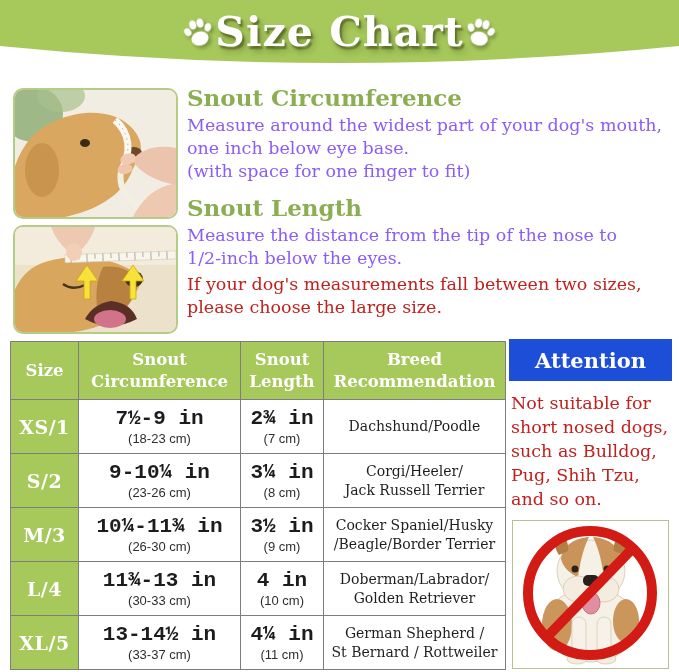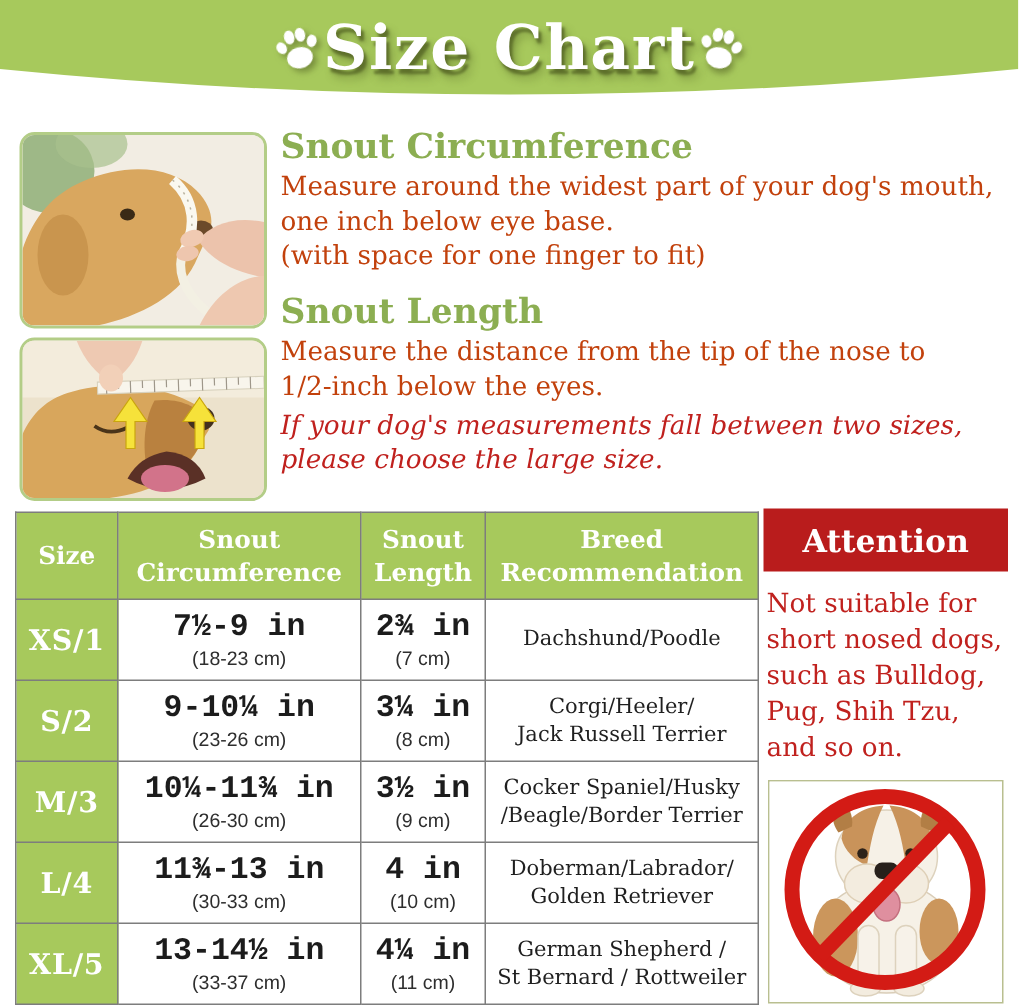--- a/index.html
+++ b/index.html
@@ -29,25 +29,25 @@
     border:2px solid #b3cd87; border-radius:10px; overflow:hidden; background:#f1ece2;
   }
   .photo1 { top:88px;  height:131px; }
   .photo2 { top:225px; height:109px; }
   .photo svg { display:block; width:100%; height:100%; }
 
   
   .instructions { position:absolute; left:187px; top:84px; width:489px; }
   .sec-head { margin:0; font-size:23px; line-height:27px; font-weight:bold; color:#8cae52; }
   .sec-body {
-    margin:3px 0 11px; font-size:17.5px; line-height:23px; color:#c2410c;
+    margin:3px 0 11px; font-size:17.5px; line-height:23px; color:#8b5cf6;
     white-space:pre-line;
   }
   .tips-head { margin:1px 0 0; font-size:18px; line-height:22px; font-weight:bold; color:#c0211e; }
-  .tips-body { margin:1px 0 0; font-size:17.5px; line-height:23px; color:#c0211e; white-space:pre-line;font-style:italic; }
+  .tips-body { margin:1px 0 0; font-size:17.5px; line-height:23px; color:#c0211e; white-space:pre-line; }
 
   
   .size-table {
     position:absolute; left:10px; top:341px; width:495px;
     border-collapse:collapse; table-layout:fixed;
   }
   .size-table th, .size-table td {
     border:1px solid #7d7d7d; text-align:center; vertical-align:middle; padding:0;
   }
   .size-table thead th {
@@ -58,21 +58,21 @@
   .size-cell {
     background:#a7c95c; color:#fff; font-weight:bold; font-size:19px; letter-spacing:.5px;
   }
   .in-val  { font-family:Liberation Mono, monospace; font-weight:bold; font-size:21px; color:#1c1c1c; line-height:1.1; }
   .cm-val  { font-family:"Liberation Sans", sans-serif; font-size:13px; color:#2e2e2e; margin-top:1px; }
   .breed-cell { font-size:14px; color:#1f1f1f; white-space:pre-line; line-height:1.35; }
 
   
   .attention-head {
     position:absolute; left:509px; top:339px; width:163px; height:42px;
-    background:#b91c1c; color:#fff; font-weight:bold; font-size:21px;
+    background:#1d4ed8; color:#fff; font-weight:bold; font-size:21px;
     display:flex; align-items:center; justify-content:center;
   }
   .attention-body {
     position:absolute; left:511px; top:391px; width:166px;
     color:#c0211e; font-size:17.5px; line-height:24px; white-space:pre-line;
   }
   .no-dogs {
     position:absolute; left:512px; top:520px; width:157px; height:149px;
     box-sizing:border-box; border:1px solid #b9bf90; background:#fdfdfc;
   }

